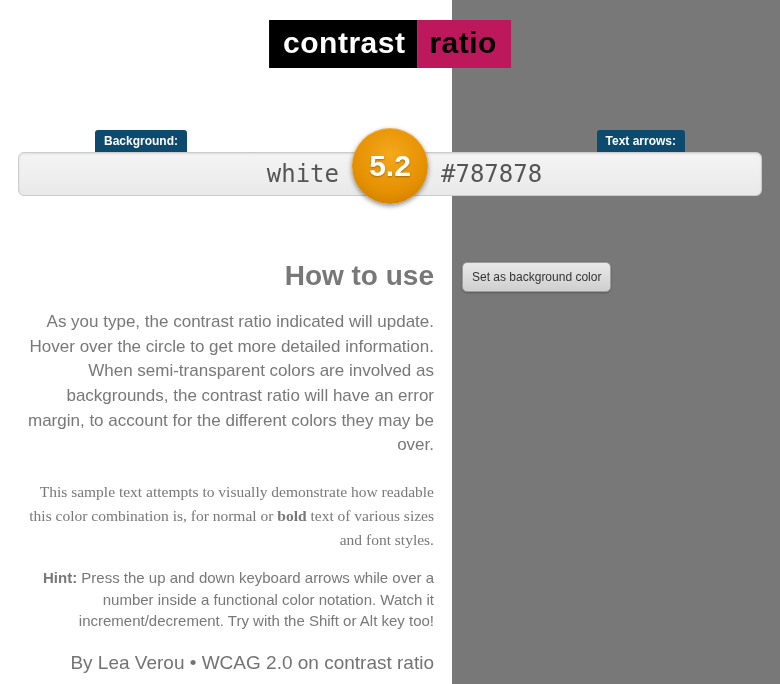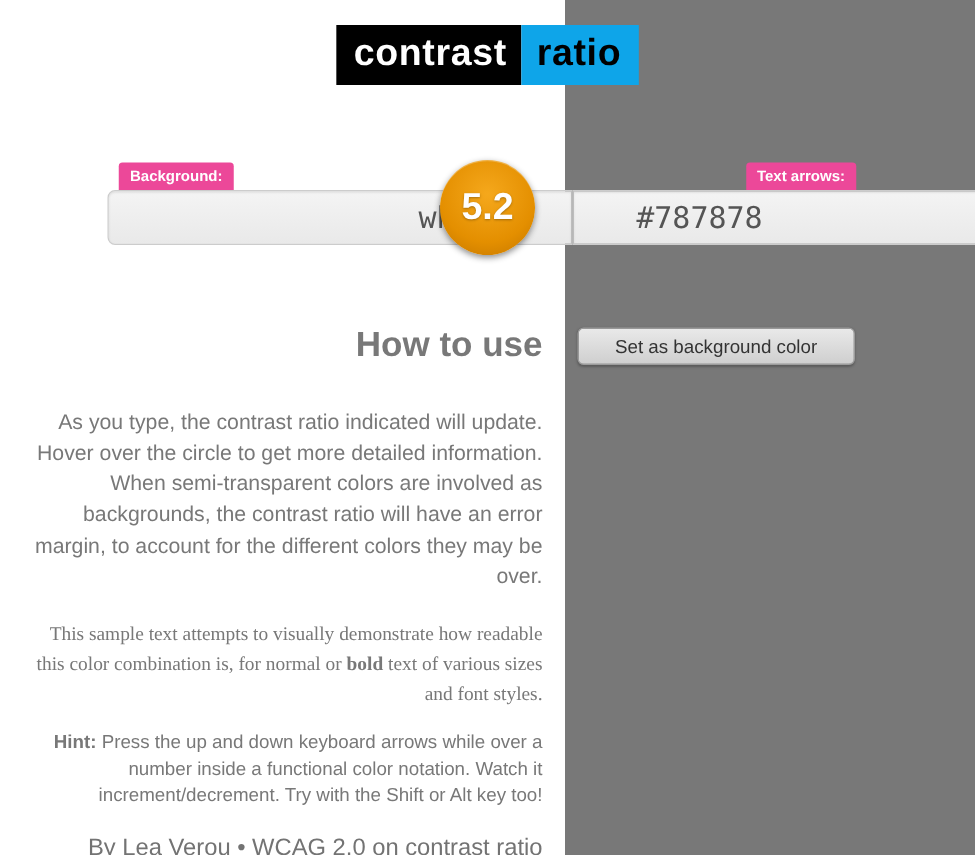--- a/index.html
+++ b/index.html
@@ -1,40 +1,40 @@
 <!DOCTYPE html>
 <html><head>
 <meta charset="utf-8">
 <style>
-  * { box-sizing: border-box; margin: 0; padding: 0; }
+  * { box-sizing: border-box; margin: 0; padding: 0; justify-content: center; }
   html, body { width: 780px; height: 684px; overflow: hidden; font-family: "Helvetica Neue", Arial, sans-serif; }
   .page { position: relative; width: 780px; height: 684px; display: flex; }
   .half { height: 100%; }
   .left-half { width: 452px; background: #ffffff; }
   .right-half { flex: 1; background: #787878; }
   
   .title { position: absolute; top: 20px; left: 50%; transform: translateX(-50%); display: flex; font-size: 30px; font-weight: 600; letter-spacing: 0.5px; }
   .title-left { background: #000; color: #fff; padding: 6px 12px 8px 14px; }
-  .title-right { background: #0ea5e9; color: #000; padding: 6px 14px 8px 12px; }
+  .title-right { background: #be185d; color: #000; padding: 6px 14px 8px 12px; }
   
-  .tag { position: absolute; top: 130px; background: #ec4899; color: #fff; font-size: 12px; font-weight: 600; padding: 4px 9px; border-radius: 3px 3px 0 0; z-index: 2; }
+  .tag { position: absolute; top: 130px; background: #0c4a6e; color: #fff; font-size: 12px; font-weight: 600; padding: 4px 9px; border-radius: 3px 3px 0 0; z-index: 2; }
   .tag-bg { left: 95px; }
   .tag-tc { right: 95px; }
   
   .inputbar { position: absolute; top: 152px; left: 86px; right: 86px; height: 44px; display: flex; z-index: 1; }
   .colorinput { flex: 1; height: 44px; border: 1px solid #ccc; border-radius: 6px; background: linear-gradient(#f4f4f4, #e9e9e9); font-family: "Consolas", "Menlo", monospace; font-size: 24px; color: #555; padding: 0 14px; outline: none; box-shadow: inset 0 1px 2px rgba(0,0,0,0.1); }
   .bg-input { text-align: right; padding-right: 50px; border-top-right-radius: 0; border-bottom-right-radius: 0; }
   .fg-input { text-align: left; padding-left: 50px; border-top-left-radius: 0; border-bottom-left-radius: 0; }
   
   .ratio { position: absolute; top: 128px; left: 50%; transform: translateX(-50%); width: 76px; height: 76px; border-radius: 50%; background: radial-gradient(circle at 50% 36%, #f5a81c, #e48f00 62%, #c27500); box-shadow: 0 2px 5px rgba(0,0,0,0.45), inset 0 1px 0 rgba(255,255,255,0.25); color: #fff; display: flex; align-items: center; justify-content: center; font-size: 30px; font-weight: 700; z-index: 3; text-shadow: 0 1px 2px rgba(0,0,0,0.3); }
   
-  .setbtn { position: absolute; top: 262px; left: 462px; height: 30px; padding: 0 29px; font-size: 15px; color: #333; background: linear-gradient(#e9e9e9, #cfcfcf); border: 1px solid #9c9c9c; border-radius: 5px; box-shadow: 0 1px 2px rgba(0,0,0,0.25); cursor: pointer; }
+  .setbtn { position: absolute; top: 262px; left: 462px; height: 30px; padding: 0 9px; font-size: 12px; color: #333; background: linear-gradient(#e9e9e9, #cfcfcf); border: 1px solid #9c9c9c; border-radius: 5px; box-shadow: 0 1px 2px rgba(0,0,0,0.25); cursor: pointer; }
   
   .content { position: absolute; left: 24px; top: 260px; width: 410px; color: #787878; text-align: right; }
-  .content h2 { font-size: 28px; font-weight: 600; margin-bottom: 34px; color: #787878; }
+  .content h2 { font-size: 28px; font-weight: 600; margin-bottom: 18px; color: #787878; }
   .desc { font-size: 17px; line-height: 1.45; margin-bottom: 22px; }
   .sample { font-family: Georgia, "Times New Roman", serif; font-size: 15.5px; line-height: 1.55; margin-bottom: 15px; }
   .hint { font-size: 15px; line-height: 1.45; margin-bottom: 20px; }
   .credits { font-size: 19px; color: #737373; margin-top: 16px; }
 </style>
 </head>
 <body>
 
 <div class="page">
   <div class="half left-half"></div>

